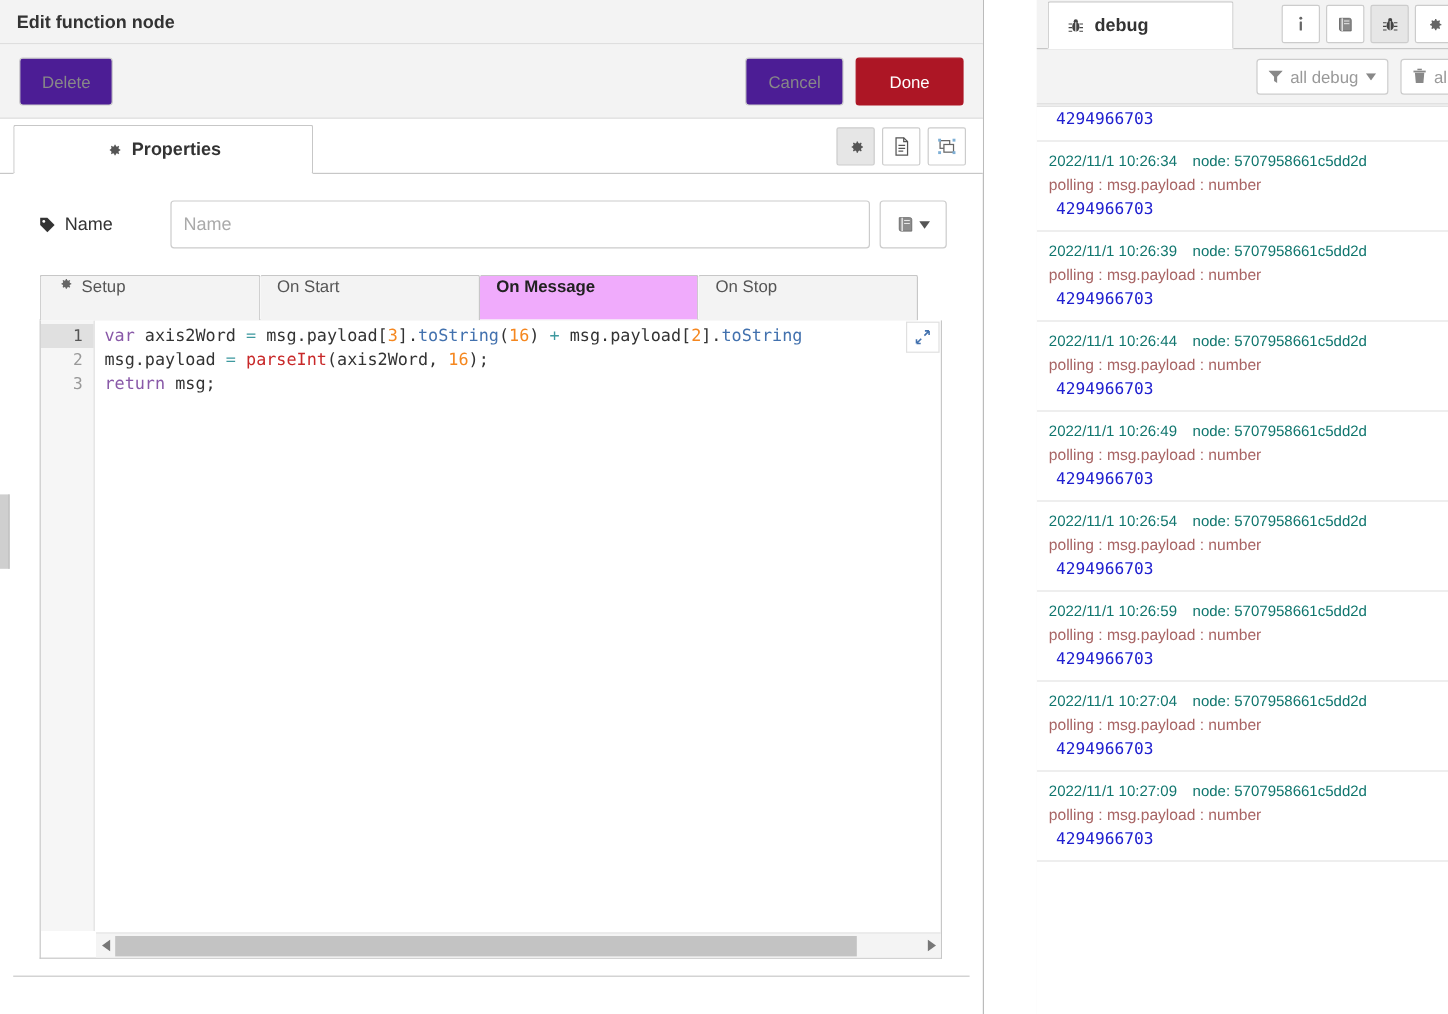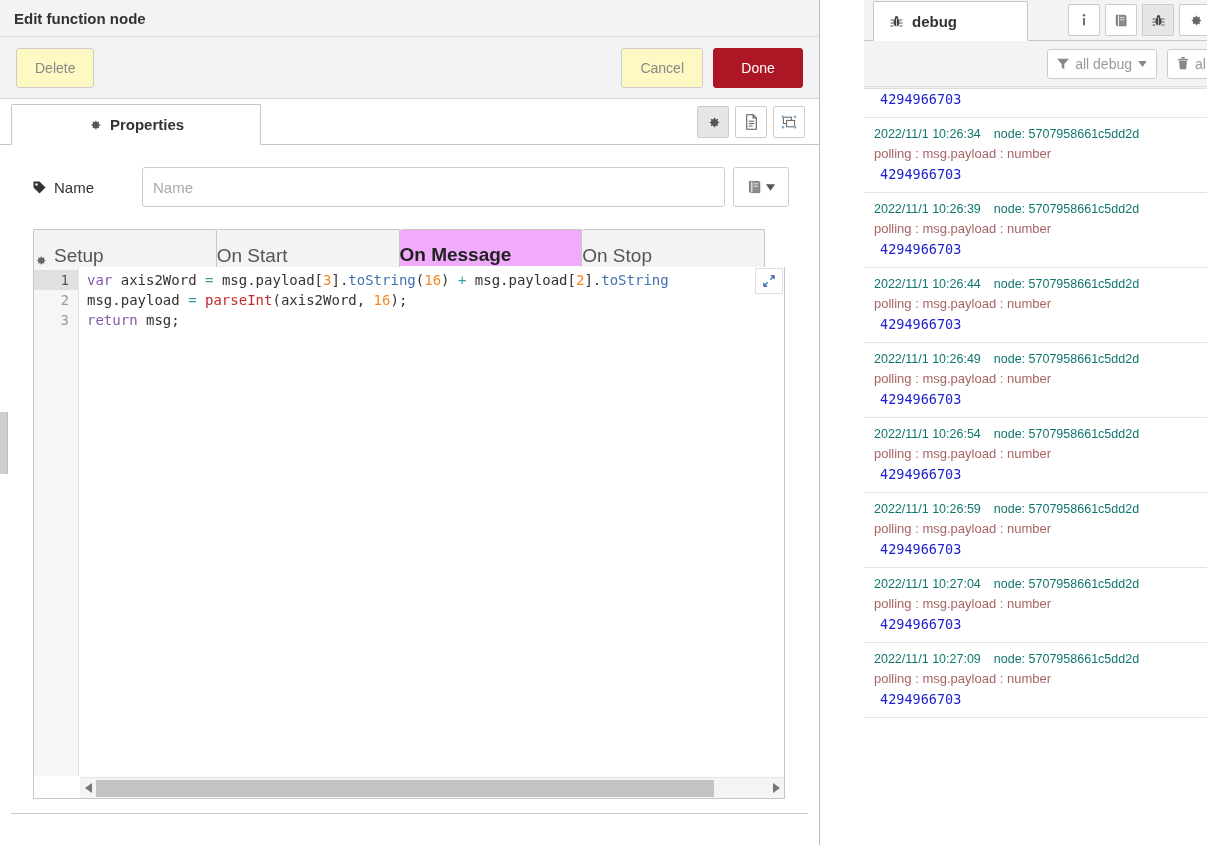--- a/index.html
+++ b/index.html
@@ -32,21 +32,21 @@
     height: 62px;
     background: #f3f3f3;
     border-bottom: 1px solid #d9d9d9;
     display: flex; align-items: center;
     padding: 0 16px;
   }
   .btn {
     font-family: "Liberation Sans", sans-serif;
     font-size: 14px;
     border: 1px solid #ccc;
-    background: #fef9c3;
+    background: #4c1d95;
     color: #888;
     border-radius: 3px;
     cursor: pointer;
     padding: 0 18px;
     height: 40px;
     line-height: 38px;
   }
   .toolbar-right { margin-left: auto; display: flex; gap: 10px; }
   #done-button {
     background: #ad1625; border-color: #ad1625; color: #fff;
@@ -126,22 +126,23 @@
     width: 732px;
     border-bottom: 1px solid #c7c7c7;
     height: 38px;
   }
   .subtab {
     flex: 1;
     border: 1px solid #c7c7c7;
     border-bottom: none;
     background: #f3f3f3;
     color: #555;
-    font-size: 19px;
-    display: flex; align-items: flex-end; gap: 7px;
+    font-size: 14px;
+    display: flex; align-items: flex-start; gap: 7px;
+    padding-left: 14px;
     cursor: pointer;
     margin-bottom: -1px;
     border-radius: 2px 2px 0 0;
   }
   .subtab + .subtab { border-left: none; }
   .subtab.active {
     background: #f0abfc;
     color: #222;
     font-weight: bold;
     border-bottom: 1px solid #fff;

